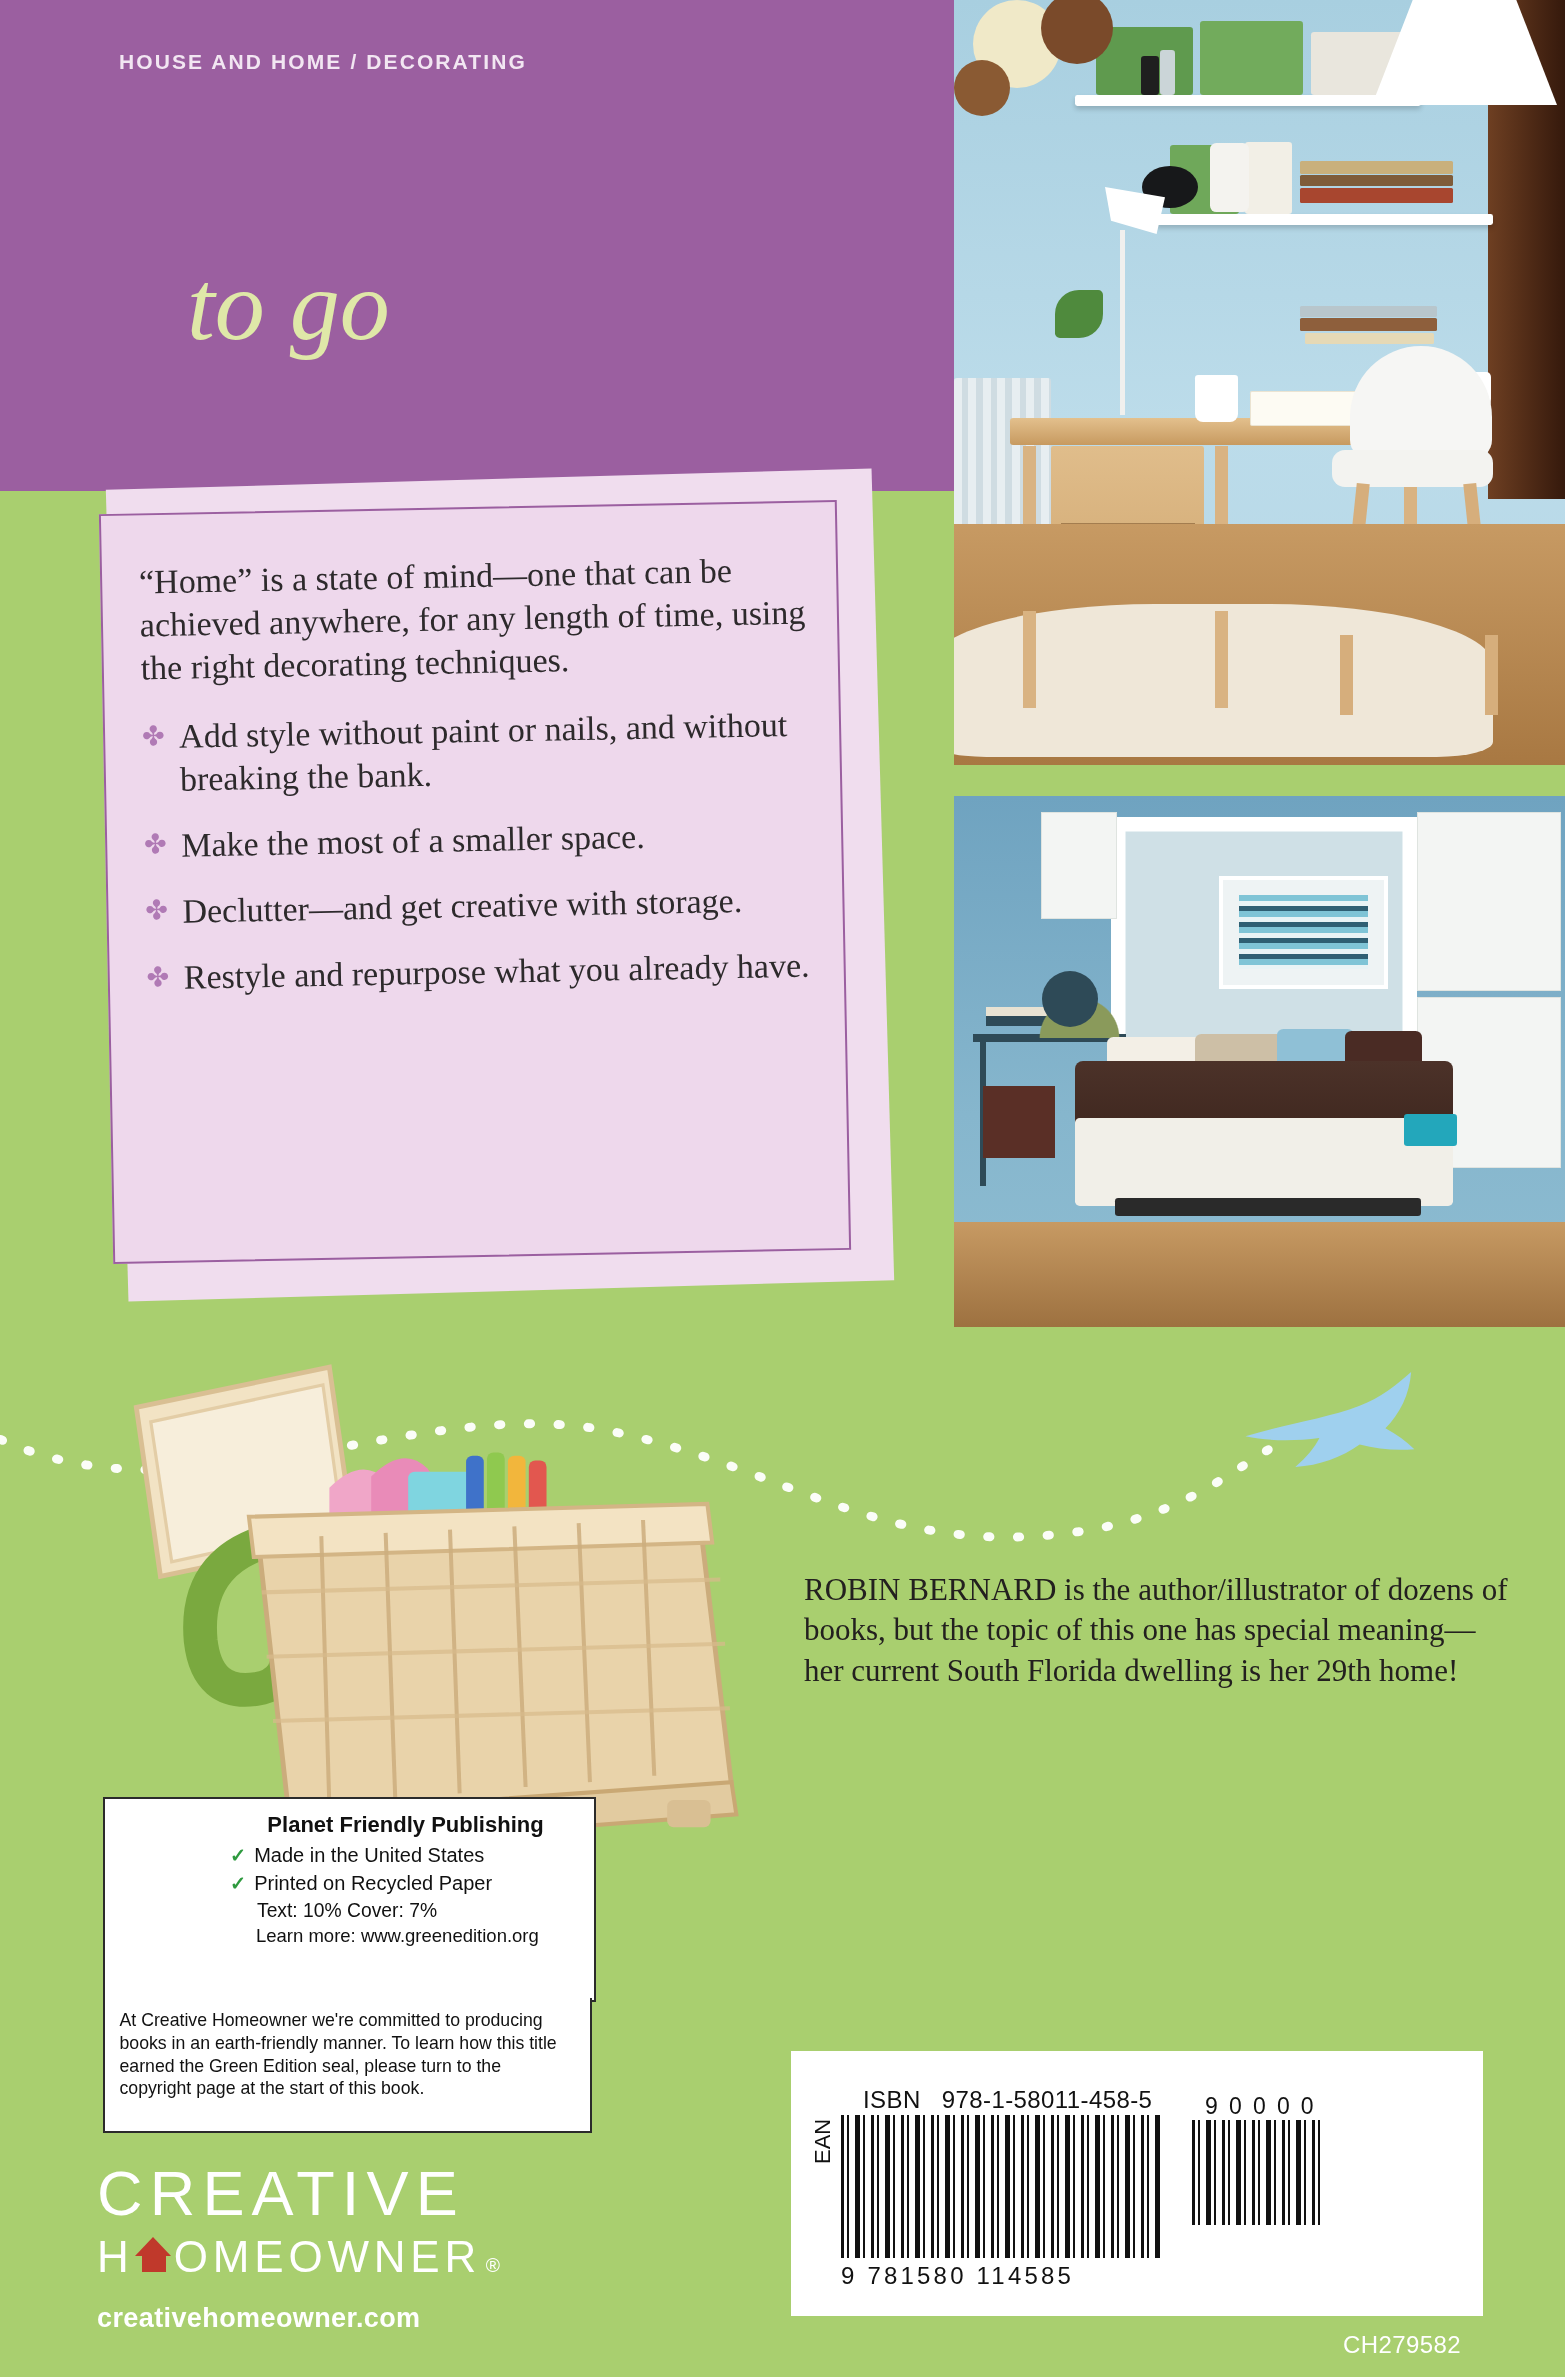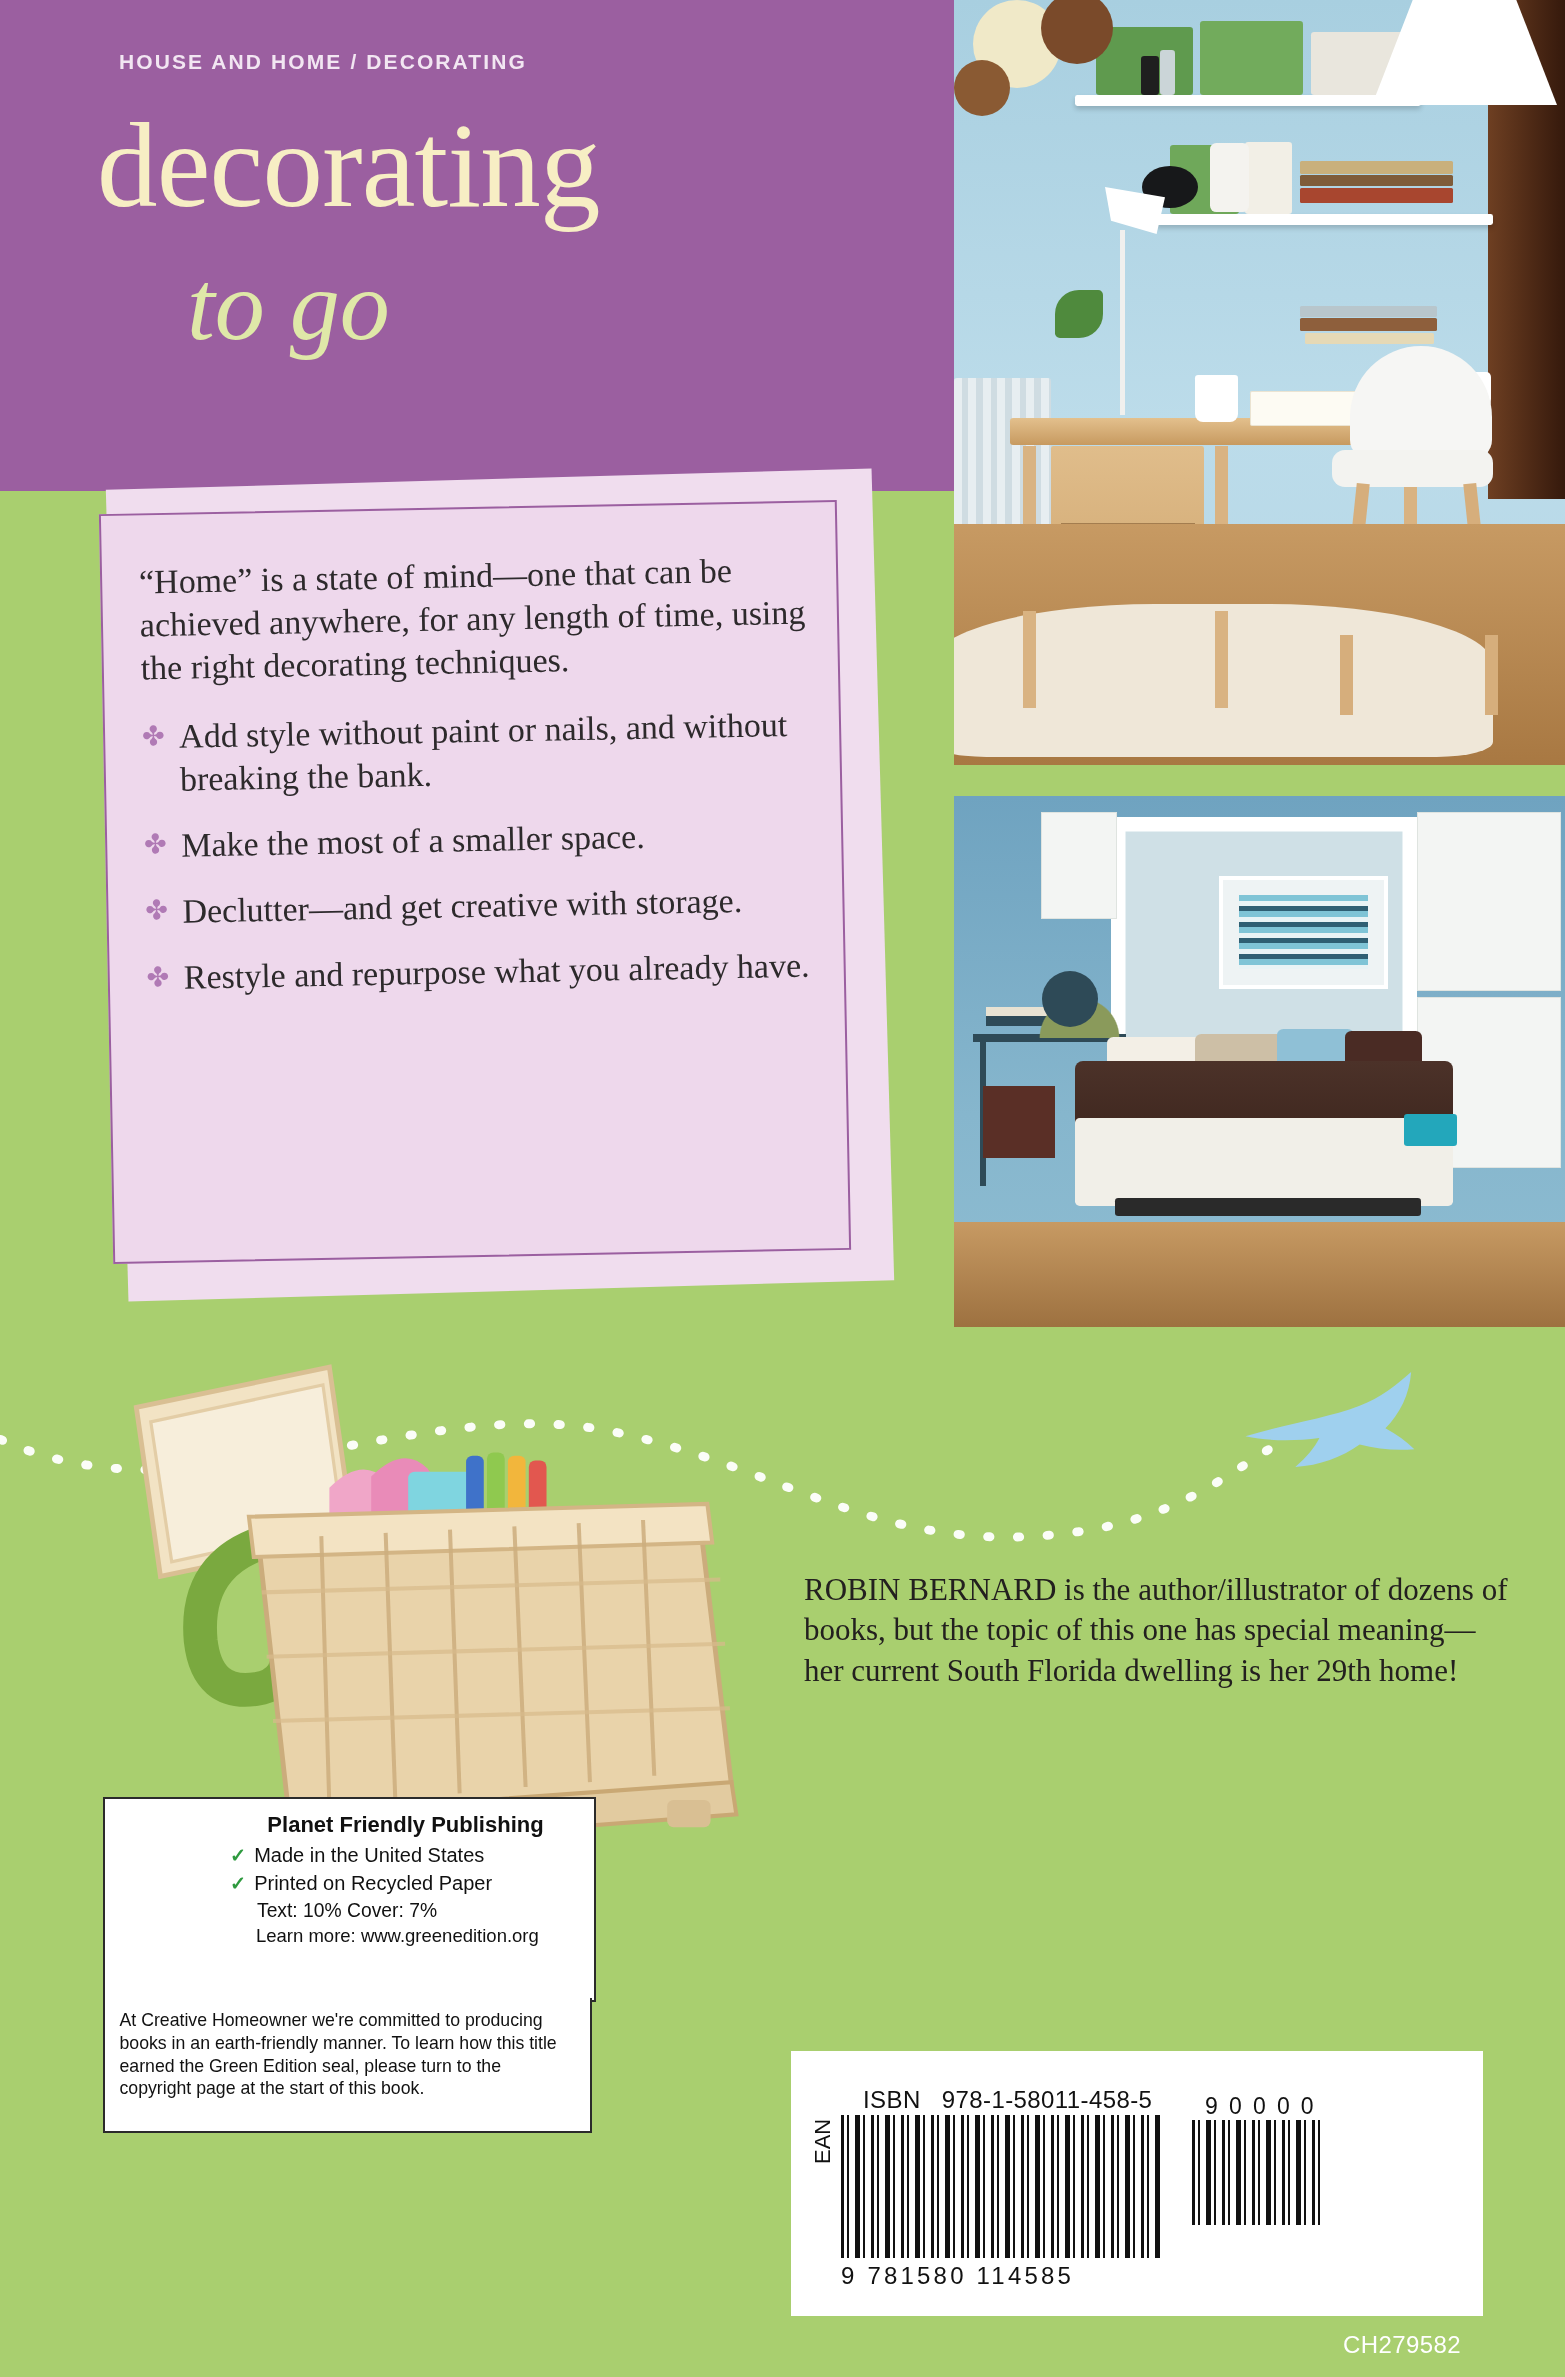--- a/index.html
+++ b/index.html
@@ -480,21 +480,20 @@
     letter-spacing: 0.4px;
   }
 </style>
 </head>
 <body>
 
 <div class="page">
 
   <div class="purple-band"></div>
   <div class="kicker">HOUSE AND HOME / DECORATING</div>
-  <div class="title-main">decorating</div>
   <div class="title-sub">to go</div>
 
   <div class="photo photo-office">
     <div class="off-wall"></div>
     <div class="off-woodpanel"></div>
 
     <div class="off-shelf" style="left:121px; top:95px; width:346px;"></div>
     <div class="off-box" style="left:142px; top:27px; width:97px; height:68px; background:#5f9a4e;"></div>
     <div class="off-box" style="left:246px; top:21px; width:103px; height:74px; background:#72ab5c;"></div>
     <div class="off-box" style="left:357px; top:32px; width:97px; height:63px; background:#e9e6dd;"></div>
@@ -675,20 +674,30 @@
       <div class="green-li">
         <span class="check">✓</span>
         <span>Printed on Recycled Paper</span>
       </div>
       <div class="green-pct">Text: 10%        Cover: 7%</div>
       <div class="green-learn">Learn more: www.greenedition.org</div>
     </div>
   </div>
   <div class="green-note">At Creative Homeowner we're committed to producing books in an earth-friendly manner. To learn how this title earned the Green Edition seal, please turn to the copyright page at the start of this book.</div>
 
+  <div class="pub-logo">
+    <div class="pub-creative">CREATIVE</div>
+    <div class="pub-home">
+      <span>H</span>
+      <span class="house-icon"></span>
+      <span>OMEOWNER</span>
+      <span class="pub-reg">®</span>
+    </div>
+    <div class="pub-url">creativehomeowner.com</div>
+  </div>
 
   <div class="barcode-box">
     <div class="isbn-text">
       <span>ISBN</span>
       &nbsp;
       <span>978-1-58011-458-5</span>
     </div>
     <div class="ean-label">EAN</div>
     <div class="bars bars-main"></div>
     <div class="bars-digits">9 781580 114585</div>

